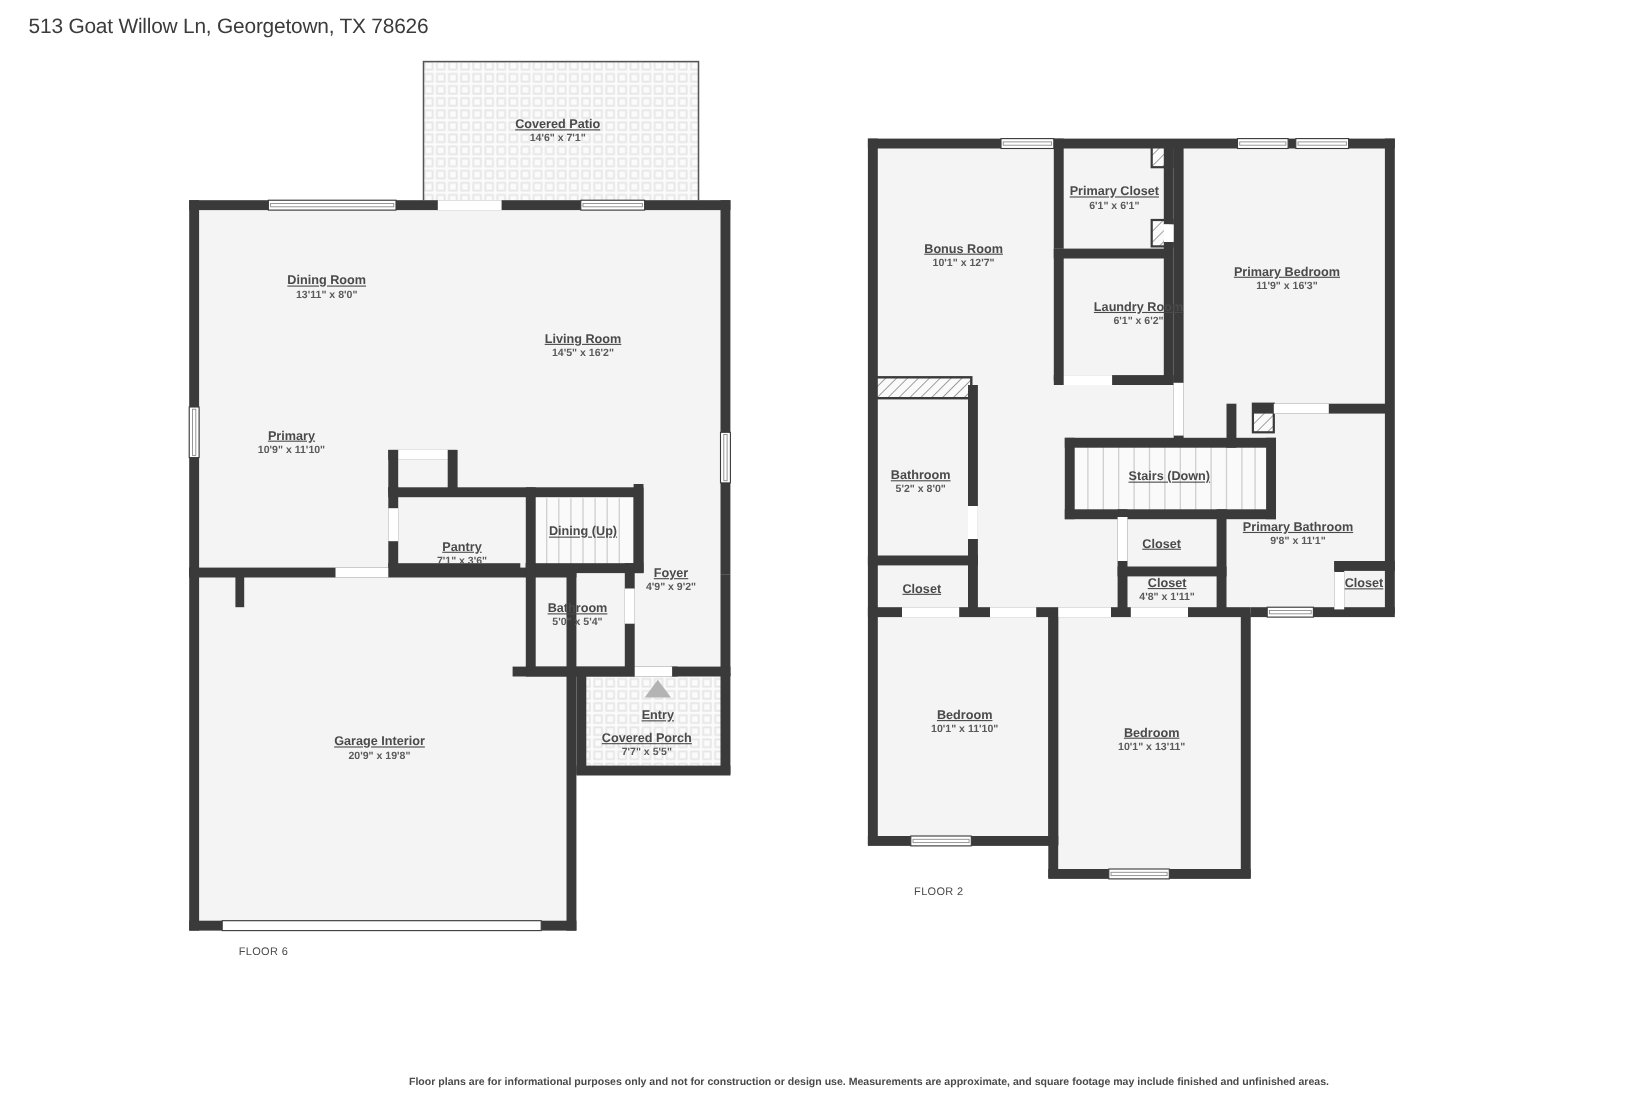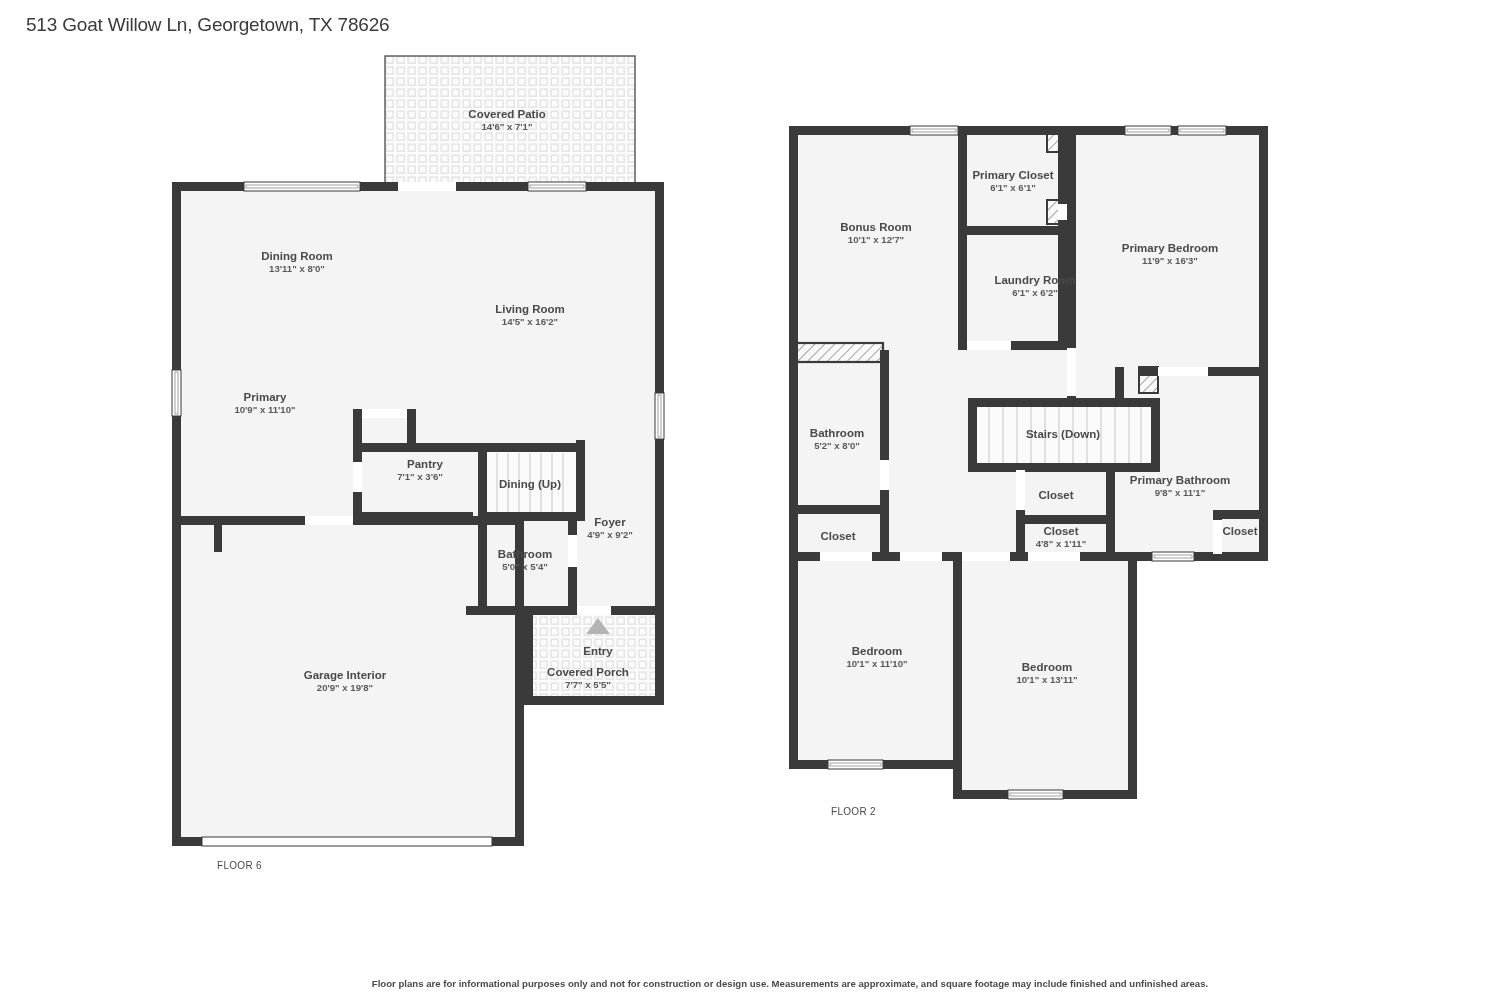--- a/index.html
+++ b/index.html
@@ -62,20 +62,21 @@
     text-align: center;
     transform: translate(-50%, -50%);
     pointer-events: none;
     white-space: nowrap;
   }
   .room-name {
     font-size: 11.5px;
     font-weight: bold;
     color: #4a4a4a;
     line-height: 1.25;
+    text-decoration: underline;
   }
   .room-dims {
     font-size: 9.6px;
     font-weight: bold;
     color: #5a5a5a;
     line-height: 1.3;
   }
 </style>
 </head>
 <body>
@@ -342,21 +343,21 @@
     <div class="room-dims">13'11" x 8'0"</div>
   </div>
   <div class="room-label" style="left:530px; top:315px;">
     <div class="room-name">Living Room</div>
     <div class="room-dims">14'5" x 16'2"</div>
   </div>
   <div class="room-label" style="left:265px; top:403px;">
     <div class="room-name">Primary</div>
     <div class="room-dims">10'9" x 11'10"</div>
   </div>
-  <div class="room-label" style="left:420px; top:470px;text-align:right;">
+  <div class="room-label" style="left:420px; top:504px;">
     <div class="room-name">Pantry</div>
     <div class="room-dims">7'1" x 3'6"</div>
   </div>
   <div class="room-label" style="left:530px; top:484px;">
     <div class="room-name">Dining (Up)</div>
   </div>
   <div class="room-label" style="left:610px; top:528px;">
     <div class="room-name">Foyer</div>
     <div class="room-dims">4'9" x 9'2"</div>
   </div>

